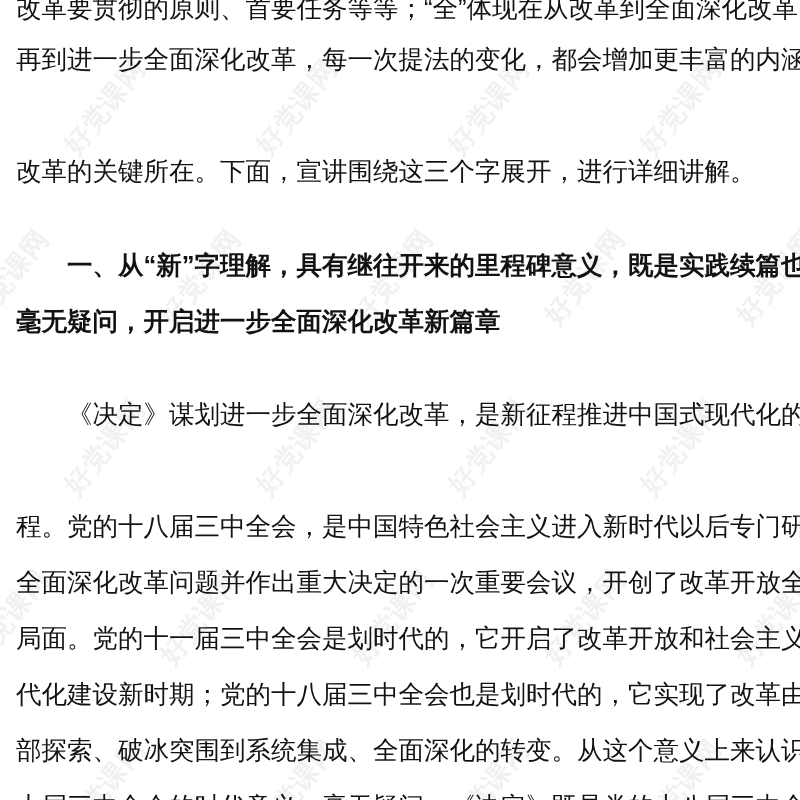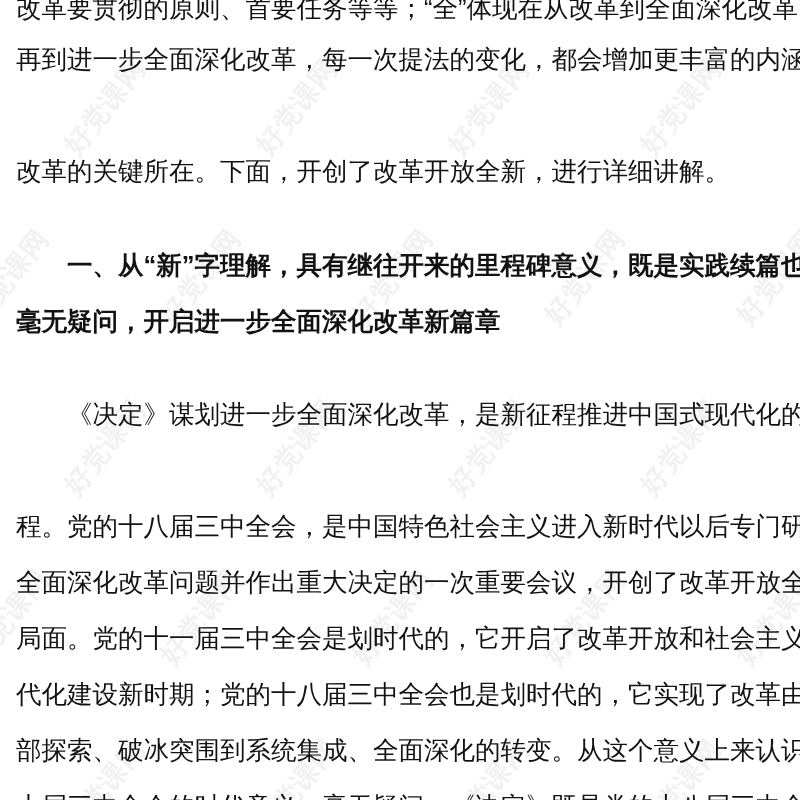--- a/index.html
+++ b/index.html
@@ -112,21 +112,21 @@
       <div class="watermark-mark" style="left: 728px; top: 650px; color: rgb(241, 241, 241); transform: rotate(-52deg);">好党课网</div>
       <div class="watermark-mark" style="left: 56px; top: 820px; color: rgb(241, 241, 241); transform: rotate(-52deg);">好党课网</div>
       <div class="watermark-mark" style="left: 248px; top: 820px; color: rgb(241, 241, 241); transform: rotate(-52deg);">好党课网</div>
       <div class="watermark-mark" style="left: 440px; top: 820px; color: rgb(241, 241, 241); transform: rotate(-52deg);">好党课网</div>
       <div class="watermark-mark" style="left: 632px; top: 820px; color: rgb(241, 241, 241); transform: rotate(-52deg);">好党课网</div>
     </div>
 
   <div id="text-layer">
       <div class="doc-line clip-top" style="top: -11px;">改革要贯彻的原则、首要任务等等；“全”体现在从改革到全面深化改革，</div>
       <div class="doc-line" style="top: 40px;">再到进一步全面深化改革，每一次提法的变化，都会增加更丰富的内涵；</div>
-      <div class="doc-line" style="top: 152px;">改革的关键所在。下面，开创了改革开放全新，进行详细讲解。</div>
+      <div class="doc-line" style="top: 152px;">改革的关键所在。下面，宣讲围绕这三个字展开，进行详细讲解。</div>
       <div class="doc-line indent heading" style="top: 246px;">一、从“新”字理解，具有继往开来的里程碑意义，既是实践续篇也</div>
       <div class="doc-line heading" style="top: 302px;">毫无疑问，开启进一步全面深化改革新篇章</div>
       <div class="doc-line indent" style="top: 395px;">《决定》谋划进一步全面深化改革，是新征程推进中国式现代化的时</div>
       <div class="doc-line" style="top: 507px;">程。党的十八届三中全会，是中国特色社会主义进入新时代以后专门研究</div>
       <div class="doc-line" style="top: 563px;">全面深化改革问题并作出重大决定的一次重要会议，开创了改革开放全新</div>
       <div class="doc-line" style="top: 619px;">局面。党的十一届三中全会是划时代的，它开启了改革开放和社会主义现</div>
       <div class="doc-line" style="top: 675px;">代化建设新时期；党的十八届三中全会也是划时代的，它实现了改革由局</div>
       <div class="doc-line" style="top: 731px;">部探索、破冰突围到系统集成、全面深化的转变。从这个意义上来认识二</div>
       <div class="doc-line clip-bottom" style="top: 787px;">十届三中全会的时代意义，毫无疑问，《决定》既是党的十八届三中全会以</div>
     </div>

